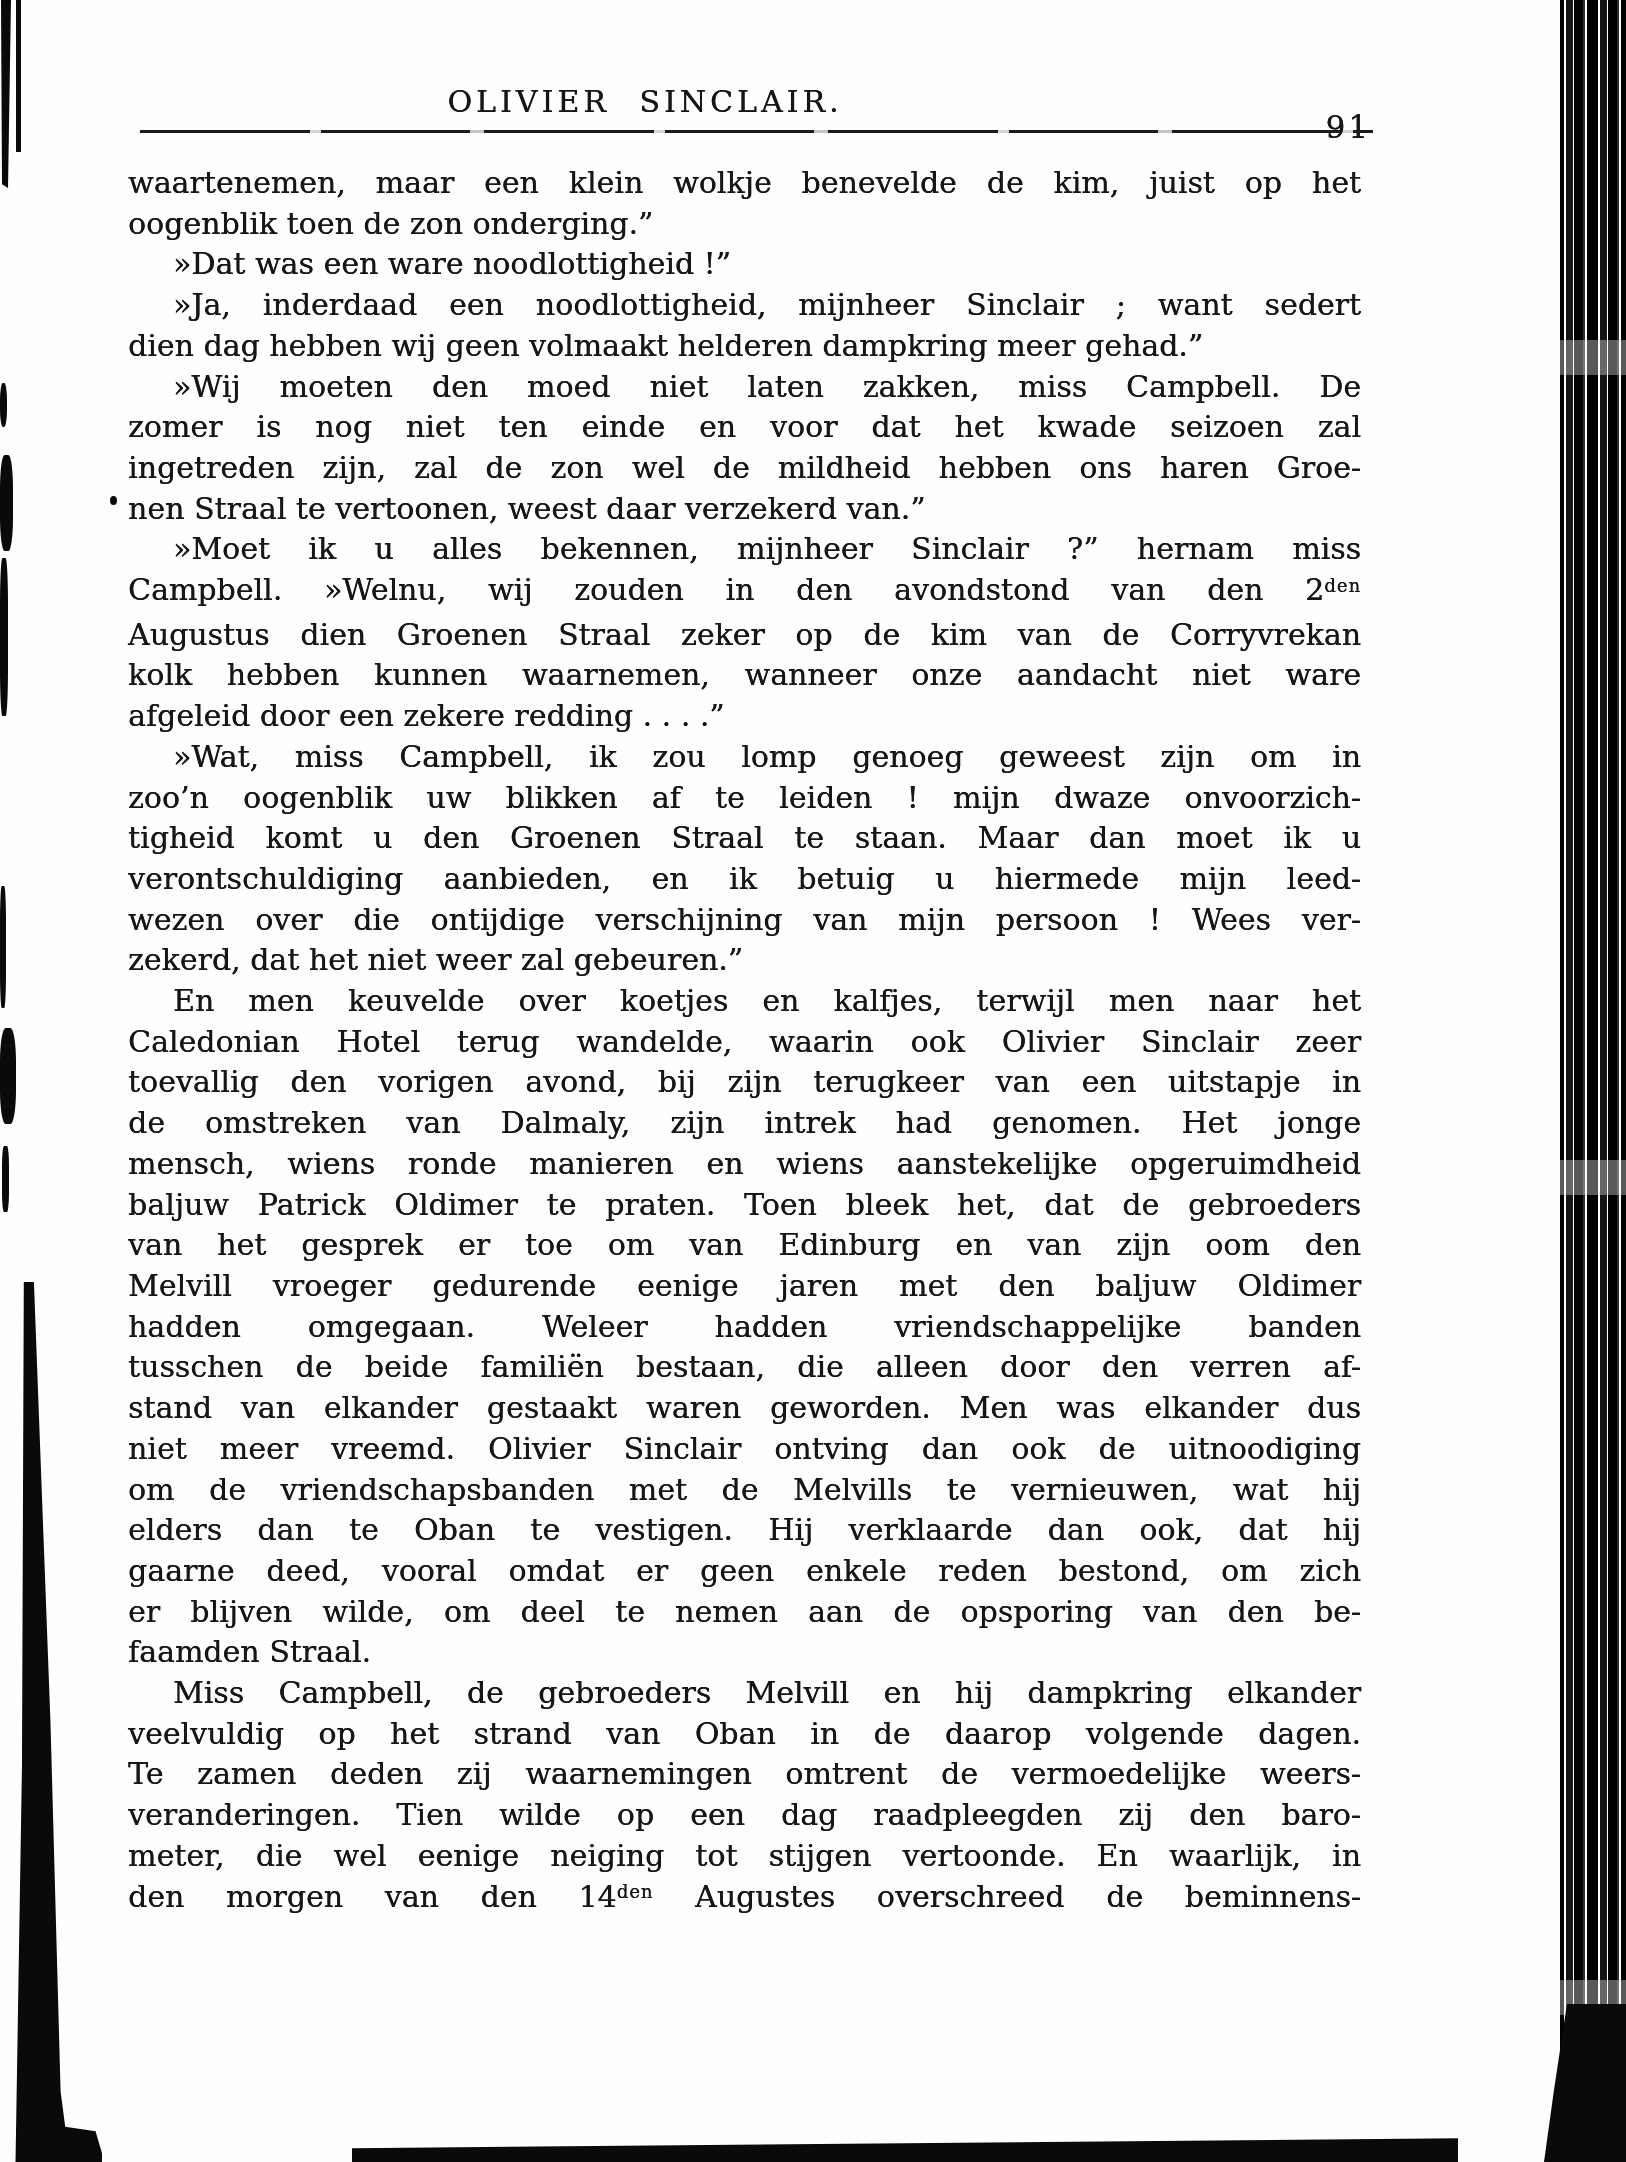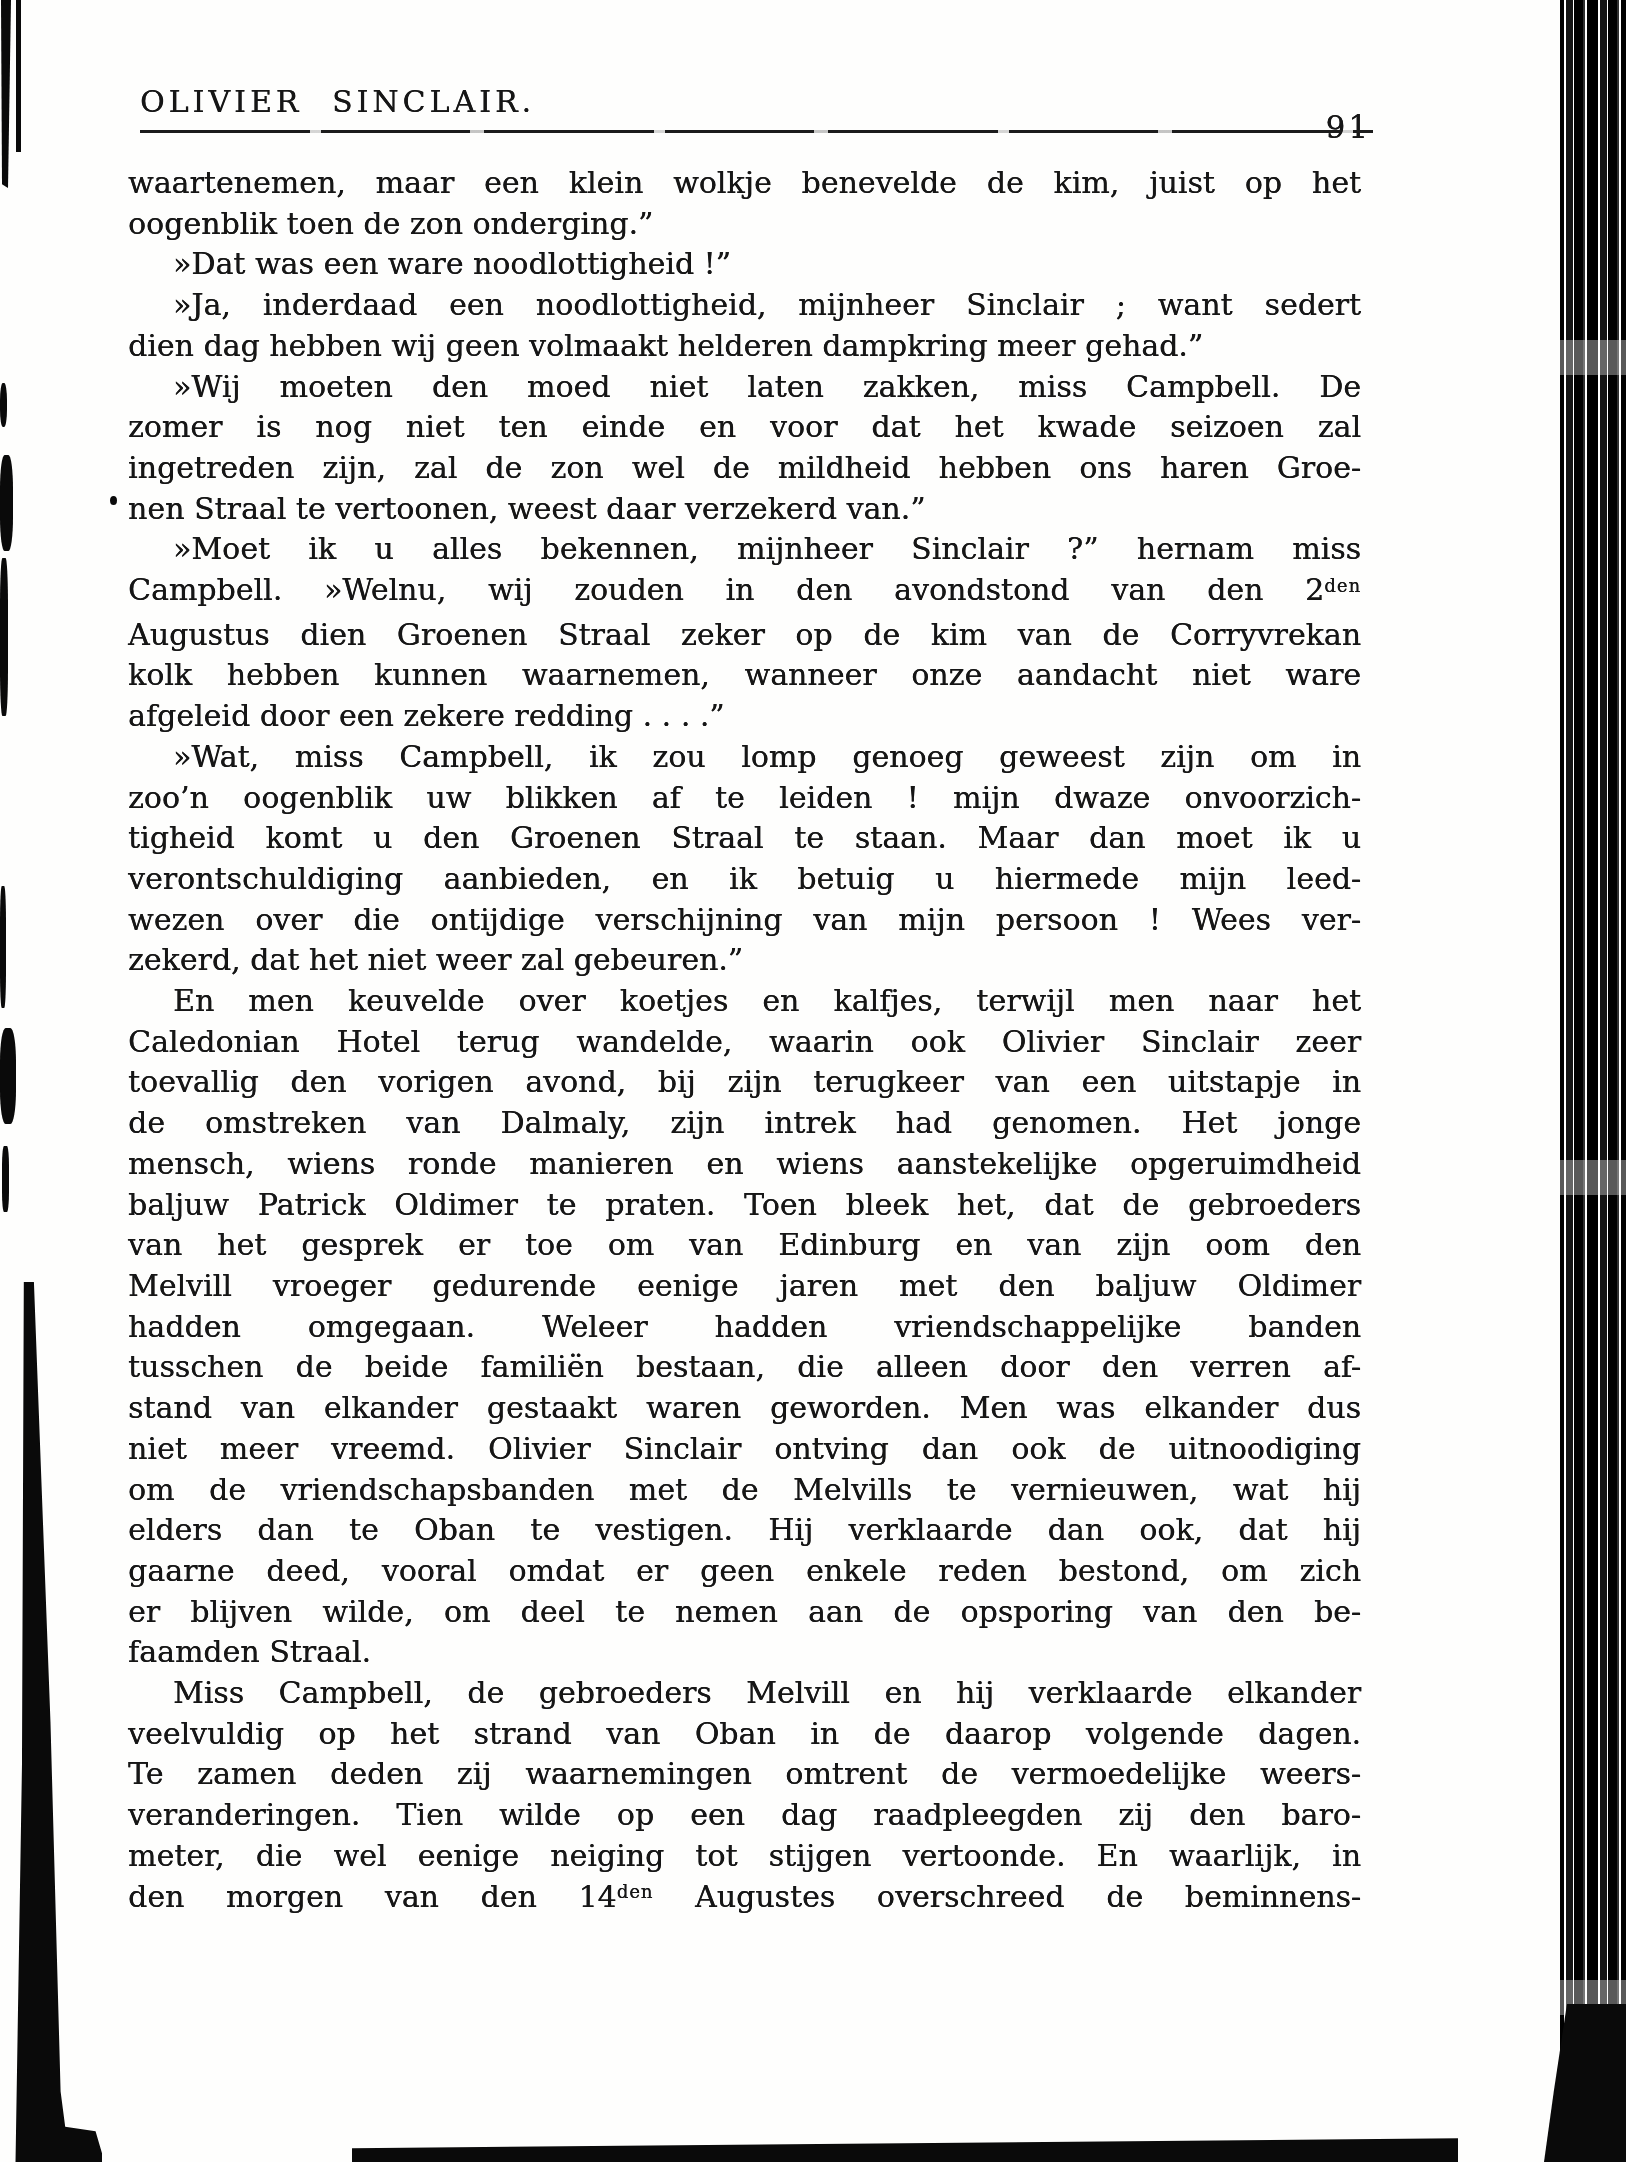--- a/index.html
+++ b/index.html
@@ -10,21 +10,21 @@
     background:#fefefd;
     overflow:hidden;
     font-family:"DejaVu Serif","Liberation Serif",serif;
     color:#161616;
   }
 
   
   .running-header { position:absolute; left:140px; top:84px; width:1233px; height:42px; }
   .header-title {
     position:absolute; left:0; top:0; width:1010px;
-    text-align:left; font-size:30px; letter-spacing:4px; word-spacing:16px;
+    text-align:center; font-size:30px; letter-spacing:4px; word-spacing:16px;
     text-shadow:0.3px 0 0 currentColor;
   }
   .page-number {
     position:absolute; right:2px; top:1px; font-size:31px; letter-spacing:3px;
     text-shadow:0.3px 0 0 currentColor;
     margin-top:24px;
   }
   .header-rule {
     position:absolute; left:140px; top:130px; width:1233px; height:3px;
     background:
@@ -151,21 +151,21 @@
         <div class="line"><span>tusschen de beide familiën bestaan, die alleen door den verren af-</span></div>
         <div class="line"><span>stand van elkander gestaakt waren geworden. Men was elkander dus</span></div>
         <div class="line"><span>niet meer vreemd. Olivier Sinclair ontving dan ook de uitnoodiging</span></div>
         <div class="line"><span>om de vriendschapsbanden met de Melvills te vernieuwen, wat hij</span></div>
         <div class="line"><span>elders dan te Oban te vestigen. Hij verklaarde dan ook, dat hij</span></div>
         <div class="line"><span>gaarne deed, vooral omdat er geen enkele reden bestond, om zich</span></div>
         <div class="line"><span>er blijven wilde, om deel te nemen aan de opsporing van den be-</span></div>
         <div class="line last"><span>faamden Straal.</span></div>
       </div>
       <div class="para indent">
-        <div class="line"><span>Miss Campbell, de gebroeders Melvill en hij verklaarde elkander</span></div>
+        <div class="line"><span>Miss Campbell, de gebroeders Melvill en hij dampkring elkander</span></div>
         <div class="line"><span>veelvuldig op het strand van Oban in de daarop volgende dagen.</span></div>
         <div class="line"><span>Te zamen deden zij waarnemingen omtrent de vermoedelijke weers-</span></div>
         <div class="line"><span>veranderingen. Tien wilde op een dag raadpleegden zij den baro-</span></div>
         <div class="line"><span>meter, die wel eenige neiging tot stijgen vertoonde. En waarlijk, in</span></div>
         <div class="line"><span>den morgen van den 14</span><span class="sup">den</span><span> Augustes overschreed de beminnens-</span></div>
       </div>
     </main>
 
 </div>
 

